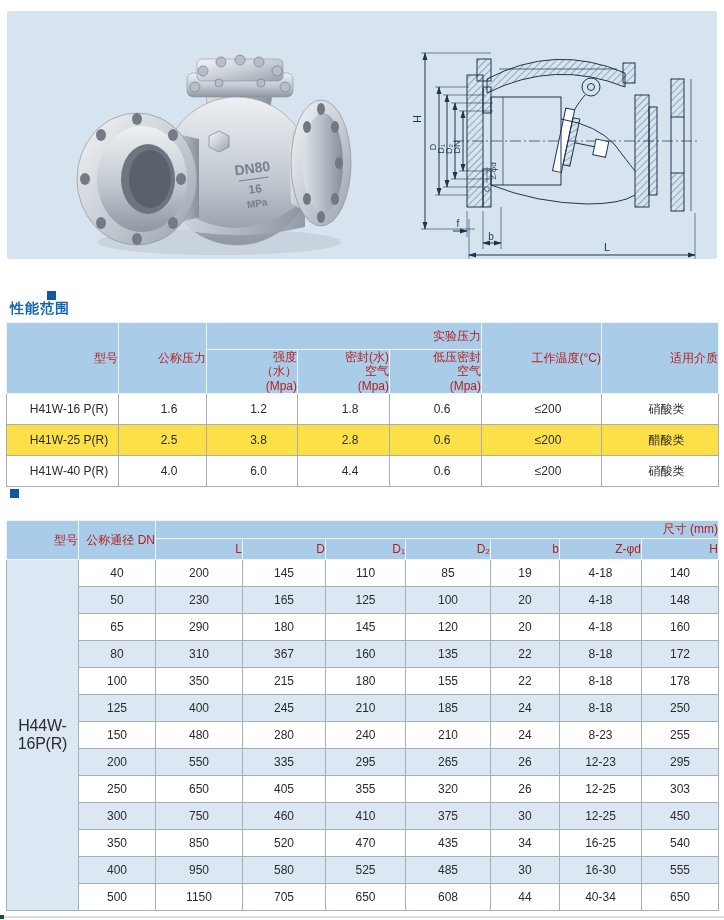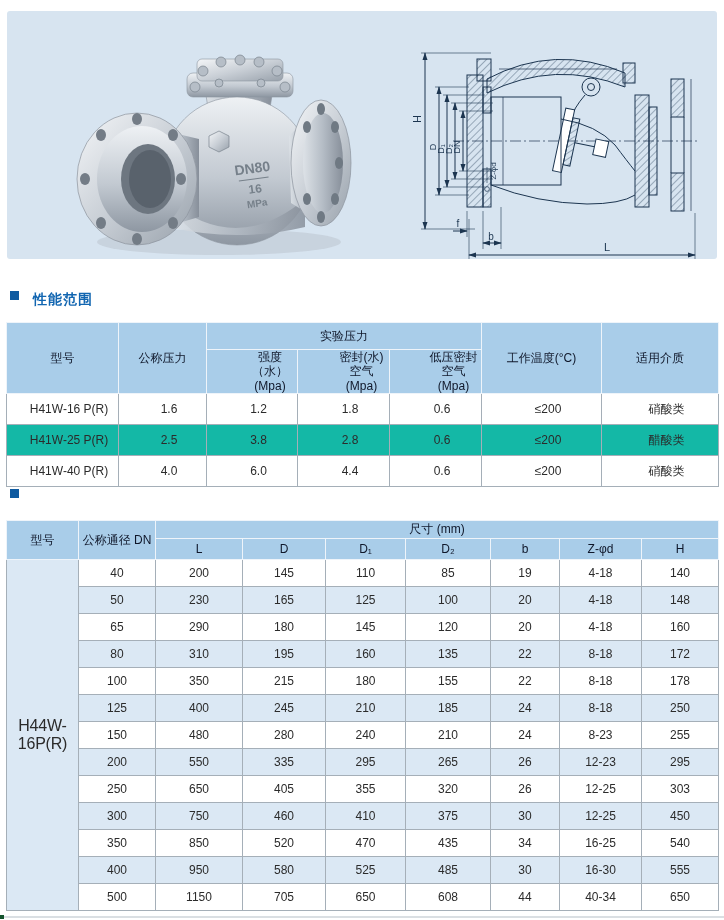--- a/index.html
+++ b/index.html
@@ -5,38 +5,38 @@
   * { margin:0; padding:0; box-sizing:border-box; }
   html,body { width:724px; height:920px; background:#ffffff;
     font-family:"Liberation Sans","DejaVu Sans",sans-serif; color:#2b2b2b; }
   body { position:relative; overflow:hidden; }
 
   .hero-panel { position:absolute; left:7px; top:11px; width:710px; height:248px;
     background:#d7e4f0; border-radius:3px; }
   .photo-wrap { position:absolute; left:62px; top:20px; width:295px; height:225px; }
   .drawing-wrap { position:absolute; left:388px; top:12px; width:318px; height:240px; }
 
-  .section-title { position:absolute; left:10px; display:flex; align-items:flex-start; }
+  .section-title { position:absolute; left:10px; display:flex; align-items:flex-end;flex-direction:column; }
   .bullet { width:9px; height:9px; background:#0e5aa0; margin-right:14px; }
   .bullet + span { font-size:14px; font-weight:bold; color:#1266b1; letter-spacing:1px; }
   #sec1 { top:291px; }
   #sec2 { top:489px; }
 
   table { position:absolute; left:6px; width:712px; border-collapse:collapse;
     table-layout:fixed; border:1px solid #8f9ca7; }
   th, td { text-align:center; vertical-align:middle; font-weight:normal;
     font-size:12px; color:#2b2b2b; overflow:hidden; }
-  thead th { background:#a9cde9; border:1px solid #eef4fa; color:#0f172a; }
+  thead th { background:#a9cde9; border:1px solid #eef4fa; color:#b91c1c;text-align:right; }
   tbody td { background:#ffffff; border:1px solid #a5afb8; }
 
   #t1 { top:322px; }
   #t1 .hrow1 th { height:27px; }
   #t1 .hrow2 th { height:37px; line-height:1.2; white-space:pre-line;padding-left:36px; }
   #t1 tbody td { height:31px;padding-left:13px; }
-  #t1 tbody tr:nth-child(2) td { background:#14b8a6; }
+  #t1 tbody tr:nth-child(2) td { background:#fde047; }
 
   #t2 { top:520px; }
   #t2 .hrow1 th { height:18px; }
   #t2 .hrow2 th { height:21px; }
   #t2 tbody td { height:27px; }
   #t2 tbody tr:nth-child(even) td { background:#dbe8f4; }
   #t2 tbody td.model-span { background:#dbe8f4; font-size:16px; letter-spacing:-0.2px; }
 
   .page-bottom-line { position:absolute; left:0; top:916px; width:724px; height:2px;
     background:#dadfe3; }
@@ -343,21 +343,21 @@
         <td>180</td>
         <td>145</td>
         <td>120</td>
         <td>20</td>
         <td>4-18</td>
         <td>160</td>
       </tr>
       <tr>
         <td>80</td>
         <td>310</td>
-        <td>195</td>
+        <td>367</td>
         <td>160</td>
         <td>135</td>
         <td>22</td>
         <td>8-18</td>
         <td>172</td>
       </tr>
       <tr>
         <td>100</td>
         <td>350</td>
         <td>215</td>

